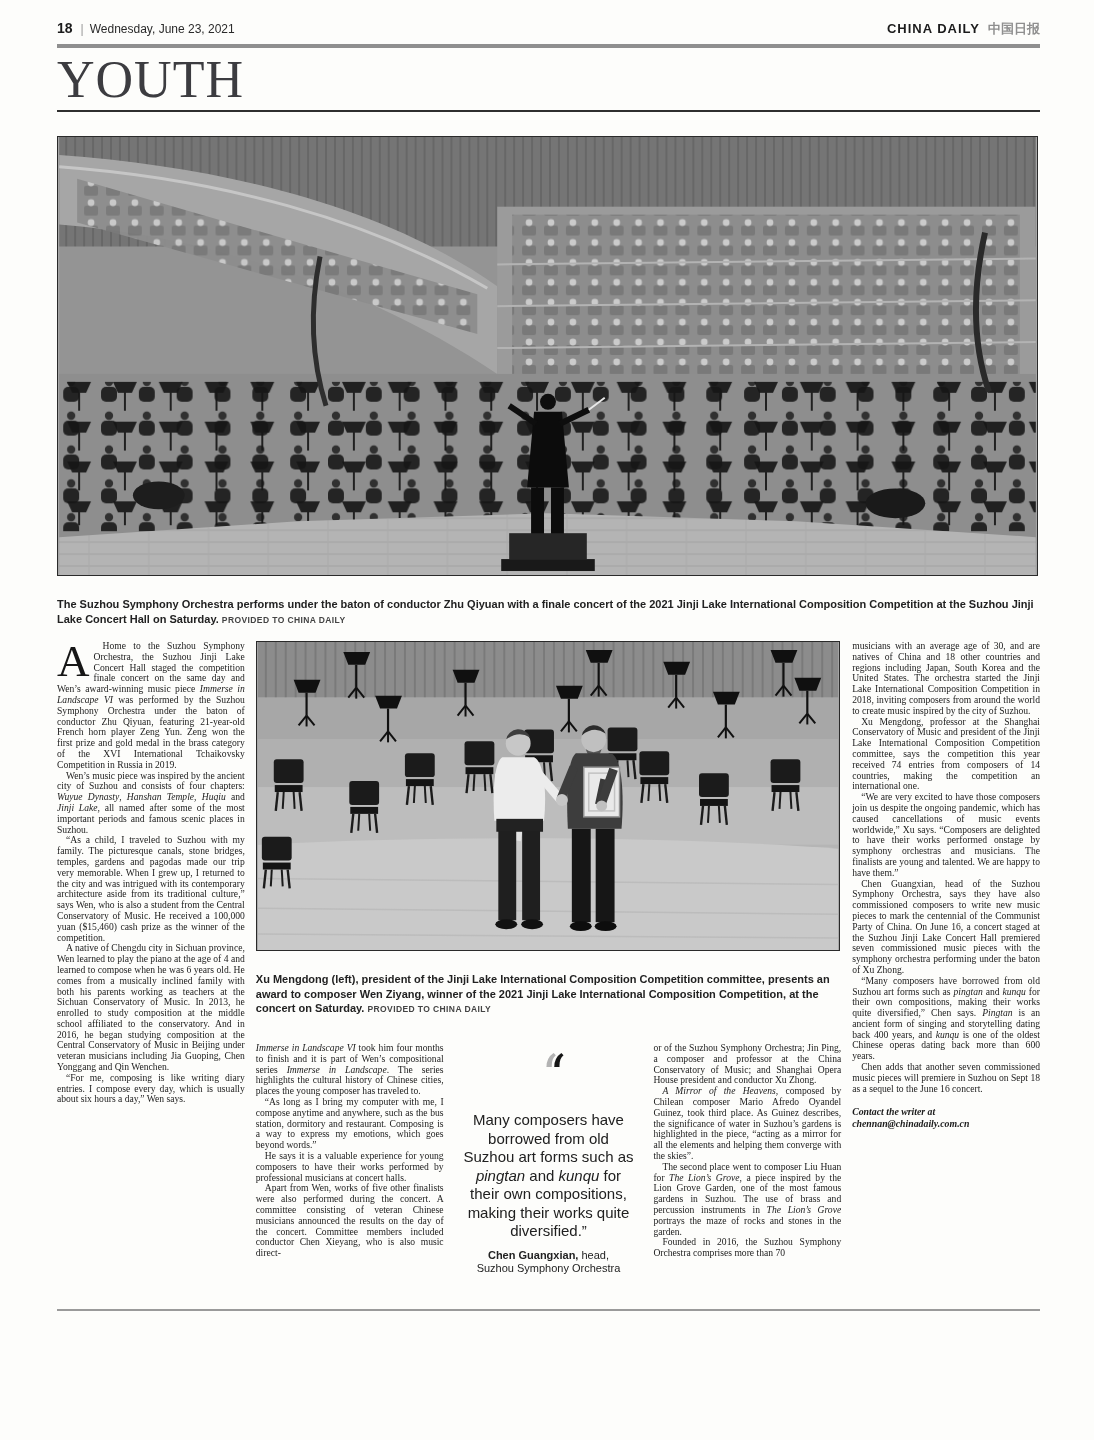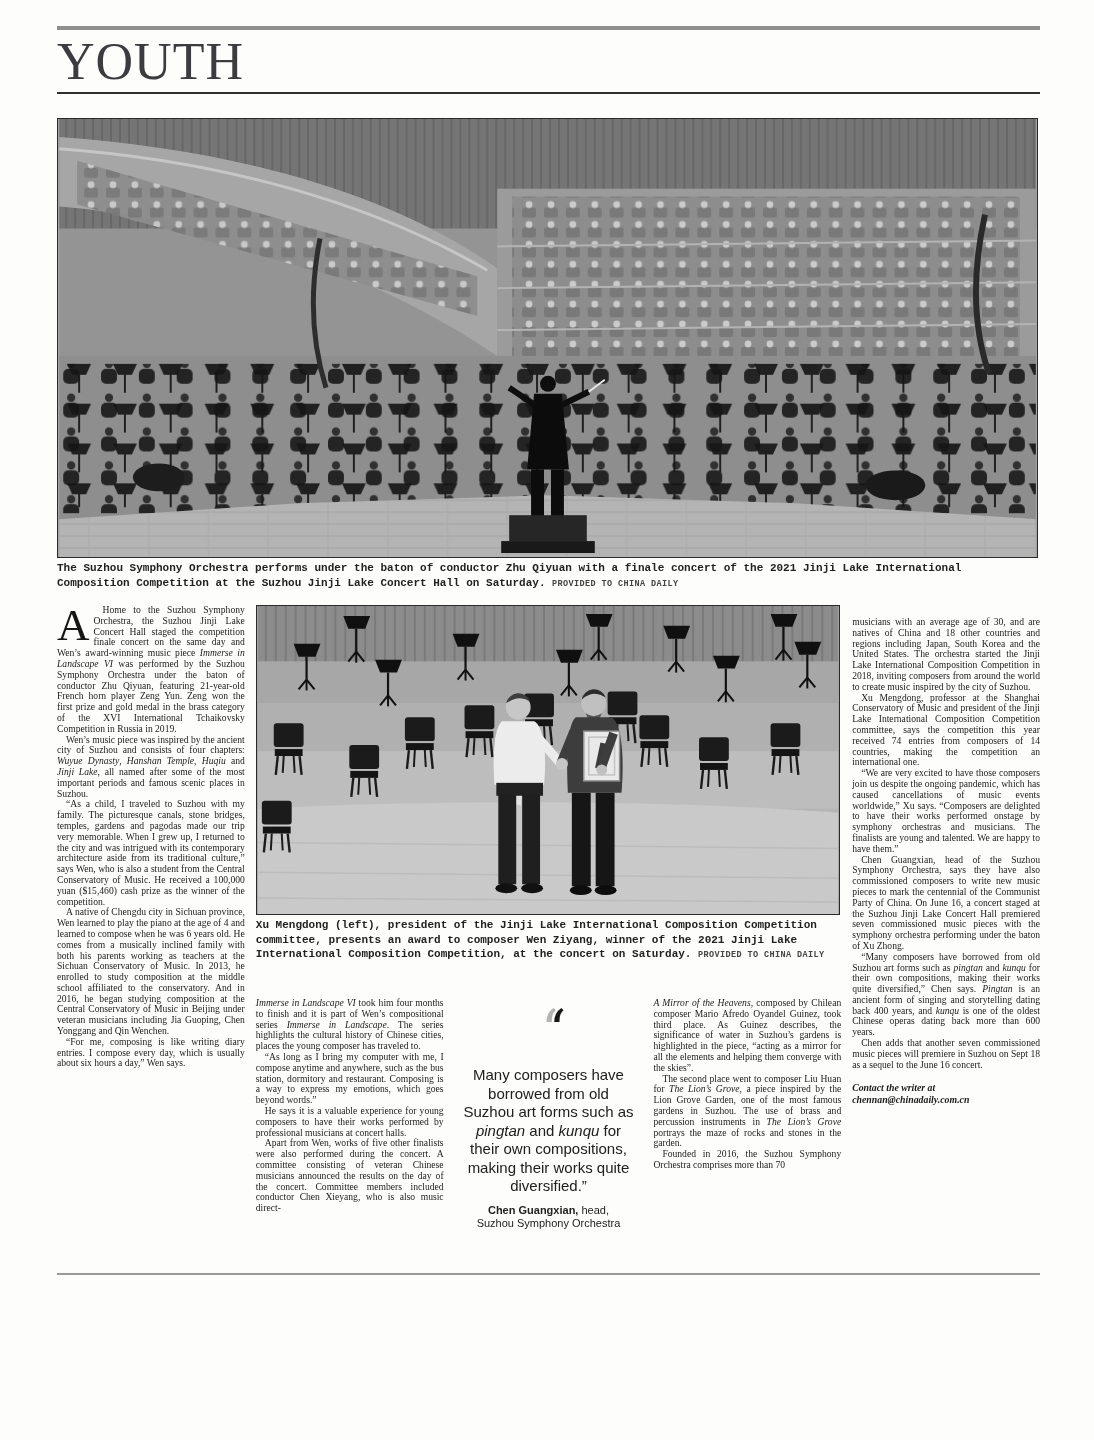--- a/index.html
+++ b/index.html
@@ -16,40 +16,40 @@
   .brand { font-weight:bold; letter-spacing:1px; font-size:13px; }
   .brand-cn { color:#8f8f8f; font-weight:bold; margin-left:8px; font-size:13px; }
   .rule-thick { height:4px; background:#8f8f8f; margin-top:6px; }
   .masthead { font-size:52px; line-height:56px; color:#3c3c40; letter-spacing:1px;
               margin-top:4px; font-weight:normal; transform-origin:left; }
   .rule-dark { height:2px; background:#2f2f2f; margin-top:2px; }
 
   
   .photo { display:block; border:1px solid #2a2a2a; background:#a5a5a5; }
   .photo1-wrap { margin-top:24px; }
-  .caption { font-family:Liberation Mono, monospace; font-size:11px;
-             line-height:14.5px; font-weight:bold; color:#222; margin-top:3px; }
+  .caption { font-family:Liberation Sans, sans-serif; font-size:11px;
+             line-height:14.5px; font-weight:bold; color:#222; margin-top:21px; }
   .credit { font-size:8.5px; letter-spacing:.4px; color:#444; font-weight:bold; }
 
   
   .headline { text-align:center; font-size:78px; line-height:82px; font-weight:bold;
               letter-spacing:-2px; color:#121212; margin-top:16px; }
   .standfirst { text-align:center; font-family:"Liberation Sans","DejaVu Sans",sans-serif;
                 font-size:16.5px; color:#1d1d1d; margin-top:16px; }
 
   
   .body-grid { display:grid; grid-template-columns:repeat(5,1fr); column-gap:11px;
                margin-top:14px; height:660px; overflow:hidden; }
   .col { font-size:9.6px; line-height:10.8px; text-align:justify; }
   .col1 { grid-column:1; grid-row:1 / 3; }
   .photo2-block { grid-column:2 / 5; grid-row:1; }
   .col2 { grid-column:2; grid-row:2; }
   .quotecol { grid-column:3; grid-row:2; padding:16px 6px 0 6px; text-align:center; }
   .col4 { grid-column:4; grid-row:2; }
-  .col5 { grid-column:5; grid-row:1 / 3;margin-top:12px; }
+  .col5 { grid-column:5; grid-row:1 / 3; }
   .para { text-indent:9px; }
   .para.opening { text-indent:0; }
   .nfi .para:first-child { text-indent:0; }
   .dropcap { float:left; font-size:45px; line-height:36px; padding:2px 4px 0 0; color:#161616; }
   .contact { margin-top:12px; font-weight:bold; font-style:italic; font-size:9.8px; line-height:12px; }
 
   
   .qmarks { font-family:"DejaVu Serif",serif; font-size:56px; line-height:34px;
             letter-spacing:-10px; height:40px; }
   .qmarks .q1 { color:#b3b3b3; } .qmarks .q2 { color:#161616; }
@@ -58,20 +58,28 @@
   .pq-attr { font-family:"Liberation Sans","DejaVu Sans",sans-serif; font-size:11px;
              line-height:13px; margin-top:8px; color:#222; }
 
   .rule-bottom { height:2px; background:#9a9a9a; margin-top:8px; }
 </style>
 </head>
 <body>
 
 <div class="sheet">
 
+  <div class="hdr">
+    <div>
+      <span class="pageno">18</span><span class="hdr-sep">|</span><span class="hdr-date">Wednesday, June 23, 2021</span>
+    </div>
+    <div>
+      <span class="brand">CHINA DAILY</span><span class="brand-cn">中国日报</span>
+    </div>
+  </div>
   <div class="rule-thick"></div>
   <div class="masthead">YOUTH</div>
   <div class="rule-dark"></div>
 
   <div class="photo1-wrap">
     <svg class="photo" width="981" height="440" viewBox="0 0 981 440" role="img">
       <defs>
         <pattern id="crowd" width="22" height="20" patternUnits="userSpaceOnUse">
           <rect width="22" height="20" fill="#8d8d8d"></rect>
           <rect x="3" y="9" width="14" height="10" rx="2" fill="#797979"></rect>
@@ -238,20 +246,21 @@
     </div>
 
     <div class="quotecol">
       <div class="qmarks"><span class="q1">‘</span><span class="q2">‘</span></div>
       <div class="pq-text">Many composers have borrowed from old Suzhou art forms such as <i>pingtan</i> and <i>kunqu</i> for their own compositions, making their works quite diversified.”</div>
       <div class="pq-attr"><b>Chen Guangxian,</b> head,<br>Suzhou Symphony Orchestra</div>
     </div>
 
     <div class="col col4 nfi">
       <div>
+          <p class="para">or of the Suzhou Symphony Orchestra; Jin Ping, a composer and professor at the China Conservatory of Music; and Shanghai Opera House president and conductor Xu Zhong.</p>
           <p class="para"><i>A Mirror of the Heavens</i>, composed by Chilean composer Mario Afredo Oyandel Guinez, took third place. As Guinez describes, the significance of water in Suzhou’s gardens is highlighted in the piece, “acting as a mirror for all the elements and helping them converge with the skies”.</p>
           <p class="para">The second place went to composer Liu Huan for <i>The Lion’s Grove</i>, a piece inspired by the Lion Grove Garden, one of the most famous gardens in Suzhou. The use of brass and percussion instruments in <i>The Lion’s Grove</i> portrays the maze of rocks and stones in the garden.</p>
           <p class="para">Founded in 2016, the Suzhou Symphony Orchestra comprises more than 70</p>
         </div>
     </div>
 
     <div class="col col5 nfi">
       <div>
           <p class="para">musicians with an average age of 30, and are natives of China and 18 other countries and regions including Japan, South Korea and the United States. The orchestra started the Jinji Lake International Composition Competition in 2018, inviting composers from around the world to create music inspired by the city of Suzhou.</p>
           <p class="para">Xu Mengdong, professor at the Shanghai Conservatory of Music and president of the Jinji Lake International Composition Competition committee, says the competition this year received 74 entries from composers of 14 countries, making the competition an international one.</p>

